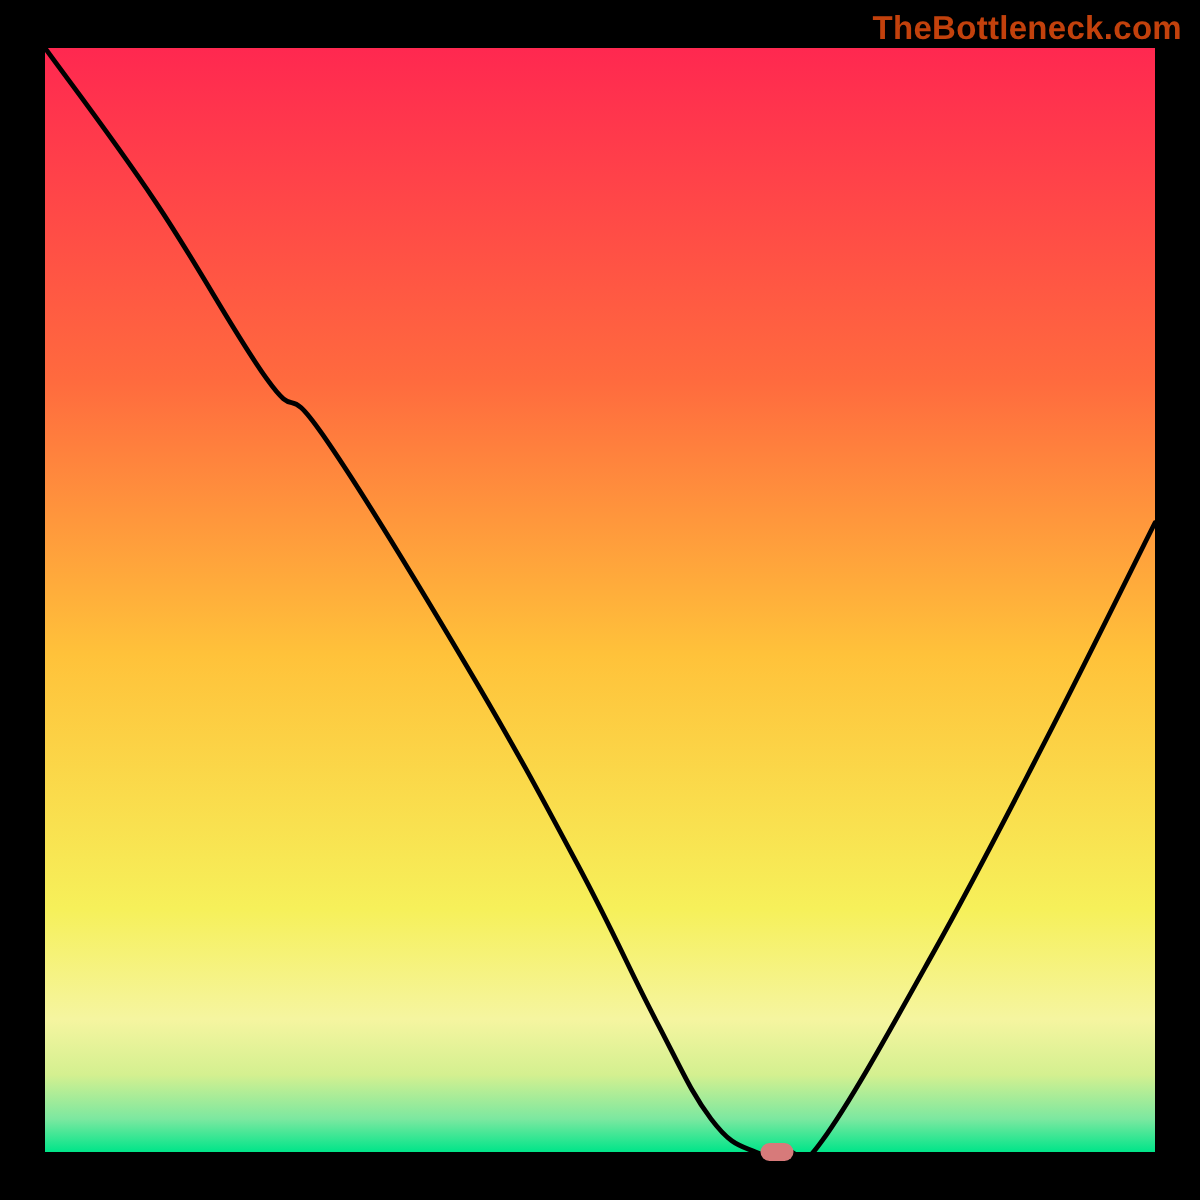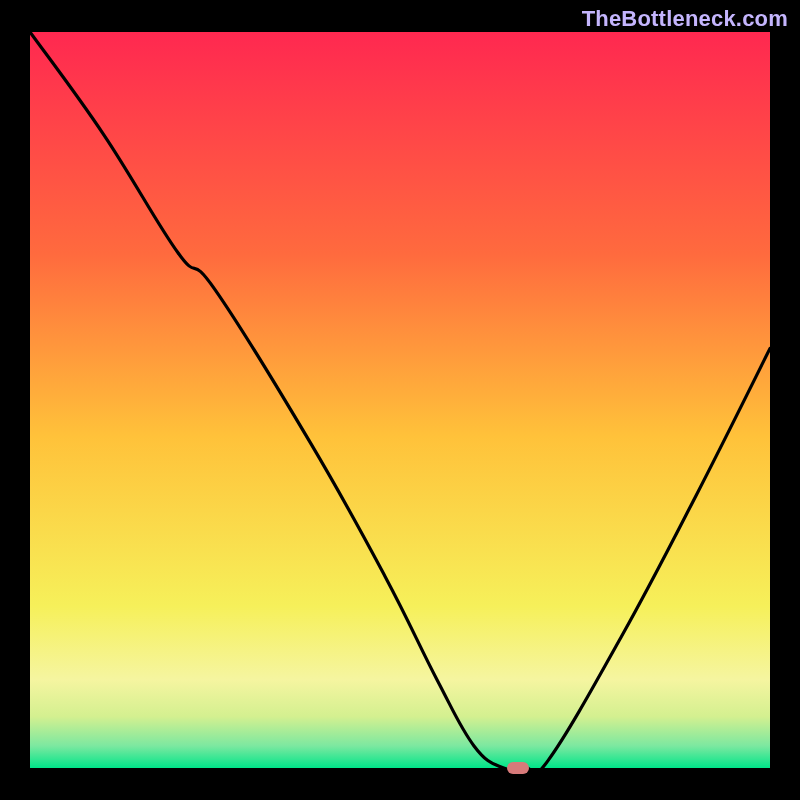--- a/index.html
+++ b/index.html
@@ -10,21 +10,21 @@
     height: 800px;
     background: #000;
   }
   .watermark {
     position: absolute;
     top: 6px;
     right: 12px;
     font-family: Arial, Helvetica, sans-serif;
     font-size: 22px;
     font-weight: 600;
-    color: #c4b5fd;
+    color: #c2410c;
     letter-spacing: 0.2px;
     z-index: 5;
     text-align: center;
   }
   .plot-outer {
     position: absolute;
     left: 30px;
     top: 32px;
     width: 740px;
     height: 736px;

